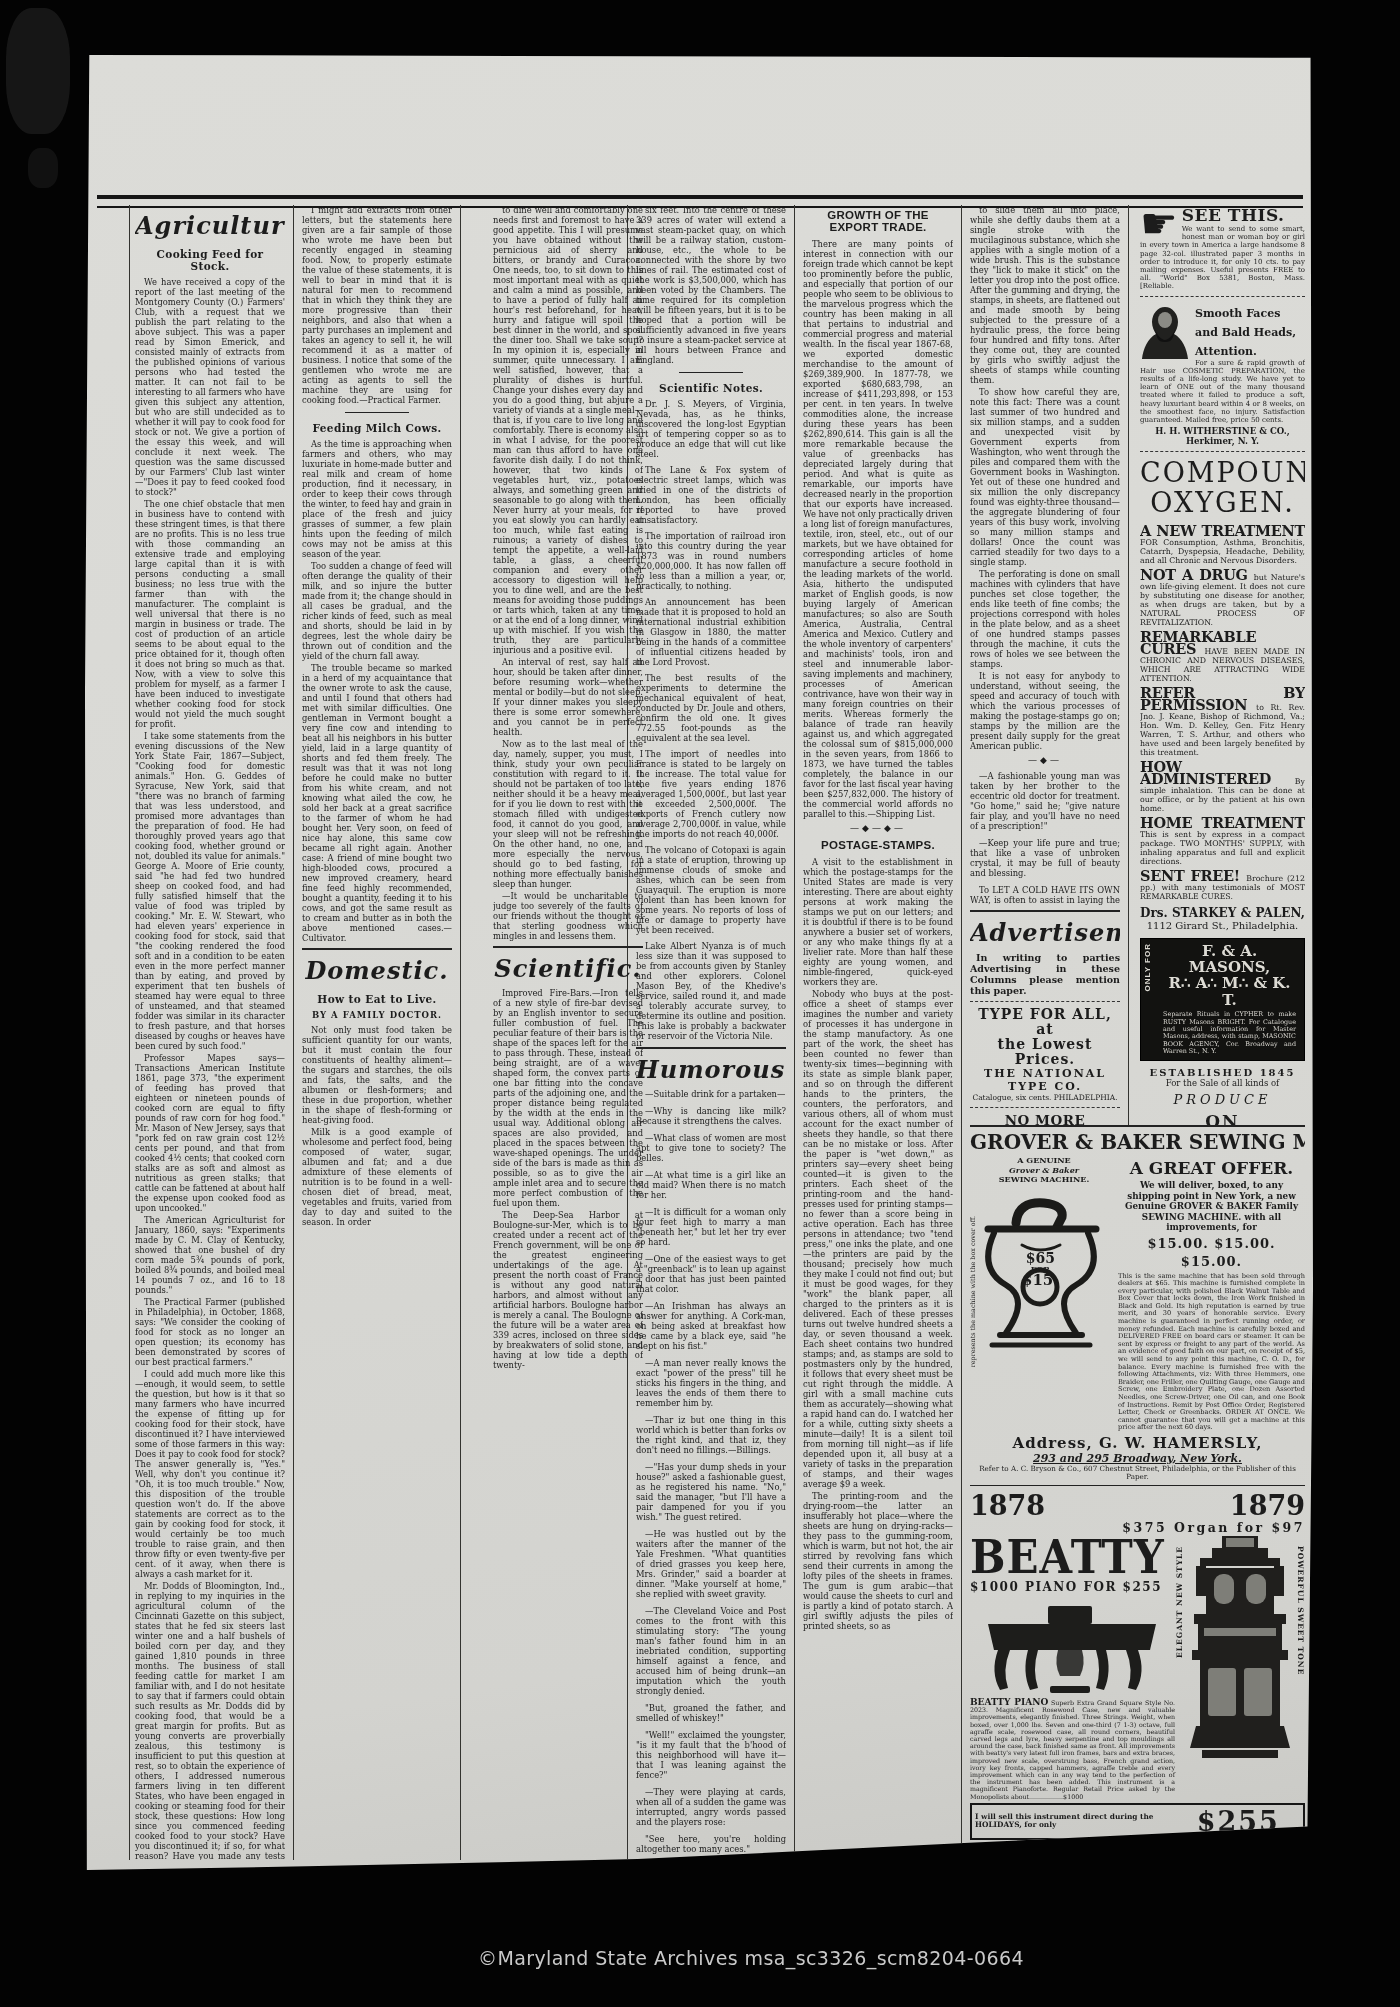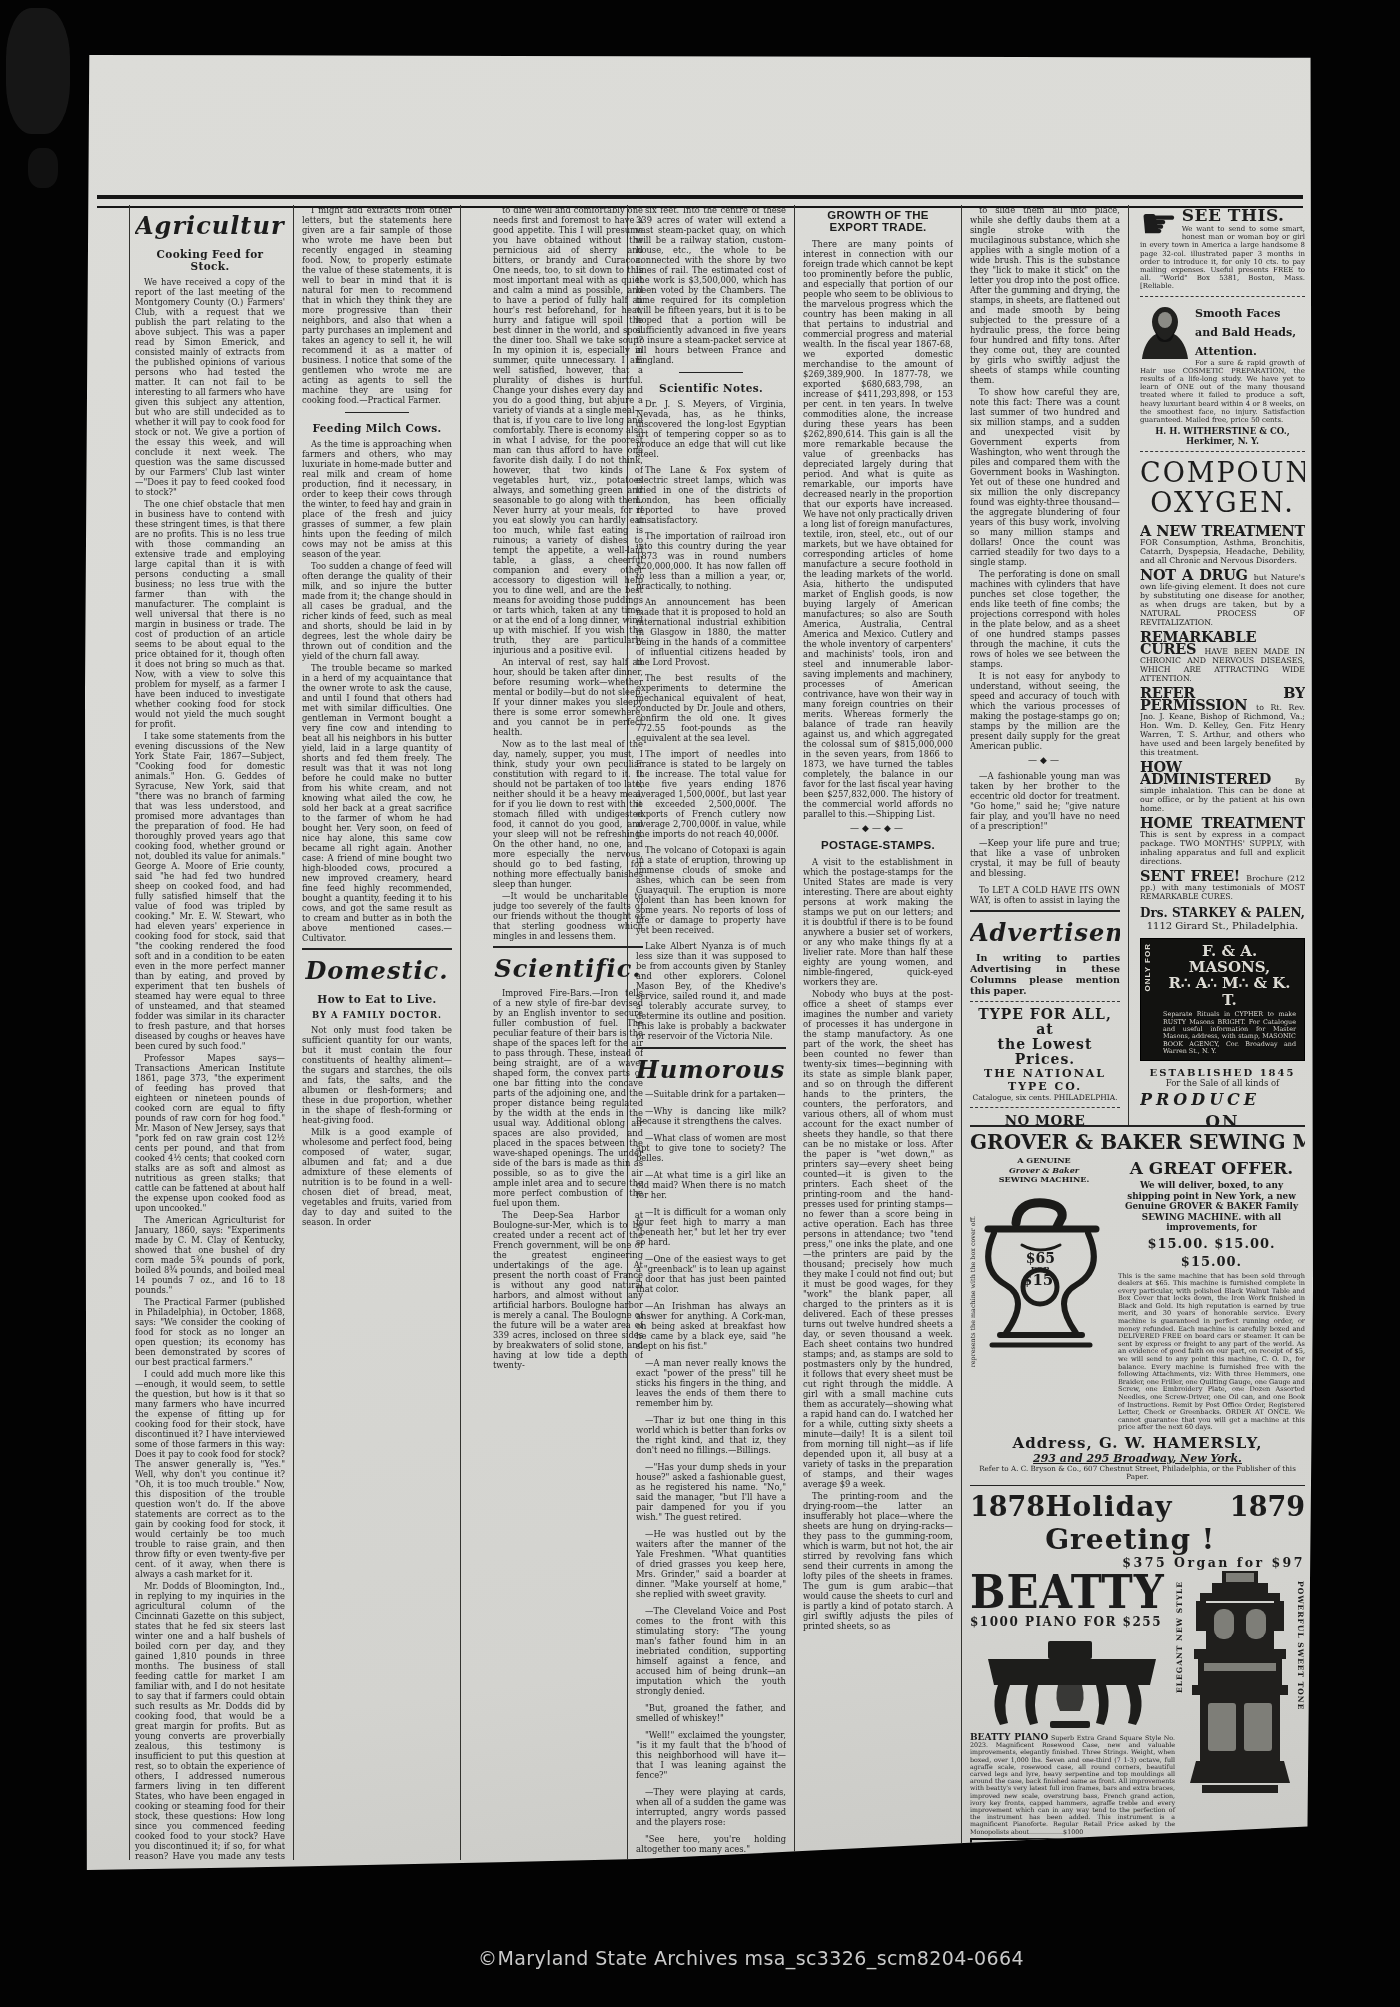--- a/index.html
+++ b/index.html
@@ -48,21 +48,21 @@
   .oxy-firm{font-size:12px;font-weight:bold;text-align:center;line-height:14px;}
   .oxy-addr{font-size:10px;text-align:center;line-height:12px;margin-bottom:4px;}
   .masons{background:#121210;color:#dddbd4;padding:4px 8px 4px 22px;position:relative;margin:6px 0;border:1px solid #000;}
   .masons .side{position:absolute;left:2px;top:4px;writing-mode:vertical-rl;transform:rotate(180deg);
                 font-size:8px;font-weight:bold;letter-spacing:1px;font-family:"Liberation Sans",sans-serif;}
   .masons-l1{font-size:15px;font-weight:bold;text-align:center;line-height:16px;}
   .masons-l2{font-size:15px;font-weight:bold;text-align:center;line-height:17px;}
   .masons-body{font-size:6.4px;line-height:7.4px;text-align:justify;margin-top:2px;}
   .prod-est{font-size:10px;font-weight:bold;text-align:center;letter-spacing:2px;}
   .prod-line{font-size:8.5px;text-align:center;line-height:11px;}
-  .prod-big{font-size:16px;font-weight:bold;font-style:italic;text-align:left;letter-spacing:4px;line-height:22px;}
+  .prod-big{font-size:13px;font-weight:normal;font-style:italic;text-align:center;letter-spacing:4px;line-height:22px;}
   .prod-big2{font-size:17px;font-weight:bold;text-align:center;letter-spacing:2px;line-height:21px;}
   
   .spanads{position:absolute;left:885px;top:1070px;width:335px;height:745px;overflow:hidden;}
   .gb-head{font-size:20px;font-weight:bold;text-align:center;letter-spacing:0px;line-height:24px;
            border-top:2px solid #222;padding-top:3px;margin-bottom:2px;white-space:nowrap;}
   .gb-row{display:flex;}
   .gb-left{width:148px;position:relative;}
   .gb-right{width:187px;}
   .gb-cap{font-size:8px;font-weight:bold;text-align:center;line-height:9.5px;}
   .gb-rot{position:absolute;left:0px;top:60px;writing-mode:vertical-rl;transform:rotate(180deg);font-size:6.4px;line-height:7px;}
@@ -338,21 +338,20 @@
           <div class="offer-prices">$15.00.    $15.00.    $15.00.</div>
           <div class="gb-body">This is the same machine that has been sold through dealers at $65. This machine is furnished complete in every particular, with polished Black Walnut Table and Box Cover that locks down, the Iron Work finished in Black and Gold. Its high reputation is earned by true merit, and 30 years of honorable service. Every machine is guaranteed in perfect running order, or money refunded. Each machine is carefully boxed and DELIVERED FREE on board cars or steamer. It can be sent by express or freight to any part of the world. As an evidence of good faith on our part, on receipt of $5, we will send to any point this machine, C. O. D., for balance. Every machine is furnished free with the following Attachments, viz: With three Hemmers, one Braider, one Friller, one Quilting Gauge, one Gauge and Screw, one Embroidery Plate, one Dozen Assorted Needles, one Screw-Driver, one Oil can, and one Book of Instructions. Remit by Post Office Order, Registered Letter, Check or Greenbacks. ORDER AT ONCE. We cannot guarantee that you will get a machine at this price after the next 60 days.</div>
         </div>
       </div>
       <div class="gb-addr1">Address,  G. W. HAMERSLY,</div>
       <div class="gb-addr2">293 and 295 Broadway, New York.</div>
       <div class="gb-refer">Refer to A. C. Bryson &amp; Co., 607 Chestnut Street, Philadelphia, or the Publisher of this Paper.</div>
 
       <div class="hg-row">
         <span class="hg-year">1878</span>
-        <span class="hg-title">Holiday Greeting !</span>
         <span class="hg-year">1879</span>
       </div>
       <div class="organ-offer">$375 Organ for $97</div>
 
       <div class="bt-row">
         <div class="bt-left">
           <div class="bt-brand">BEATTY</div>
           <div class="bt-piano-offer">$1000  PIANO  FOR  $255</div>
           <svg width="200" height="104" viewBox="0 0 200 104">
             <g fill="#1d1d1b">

